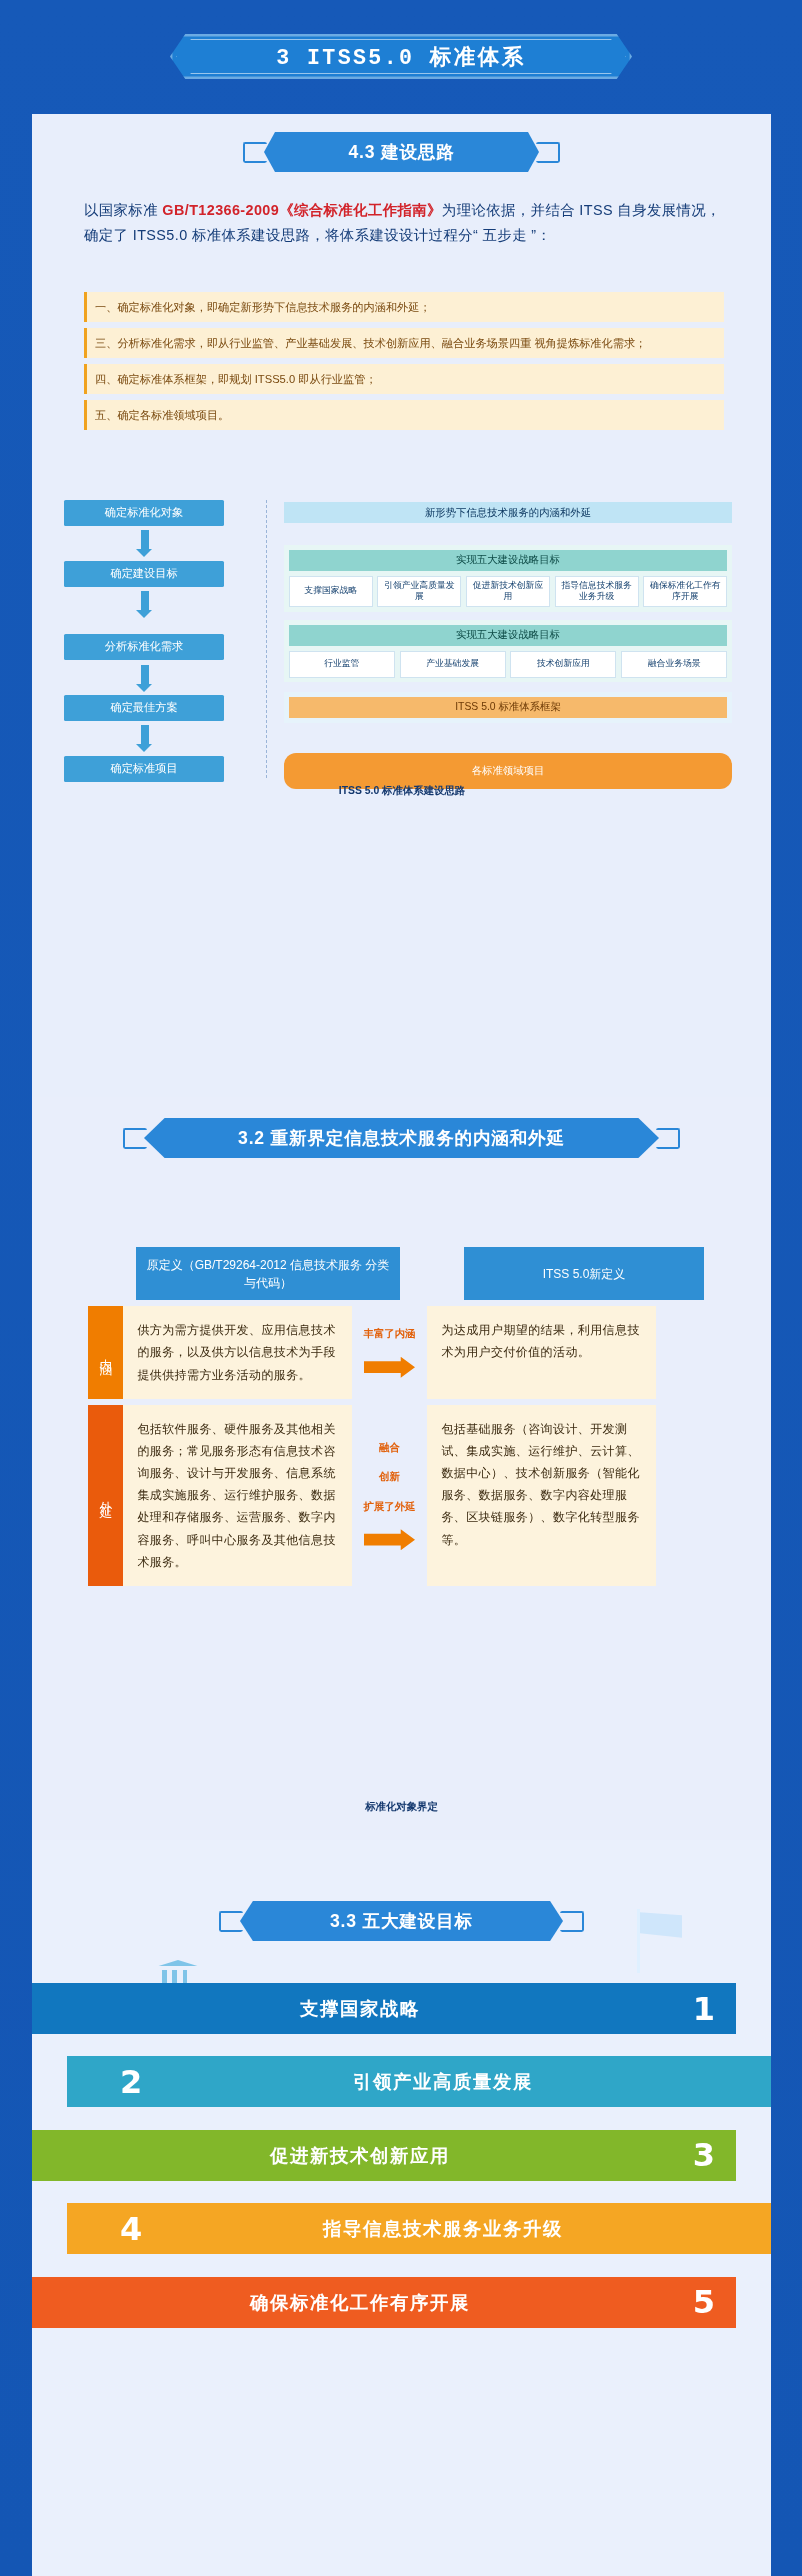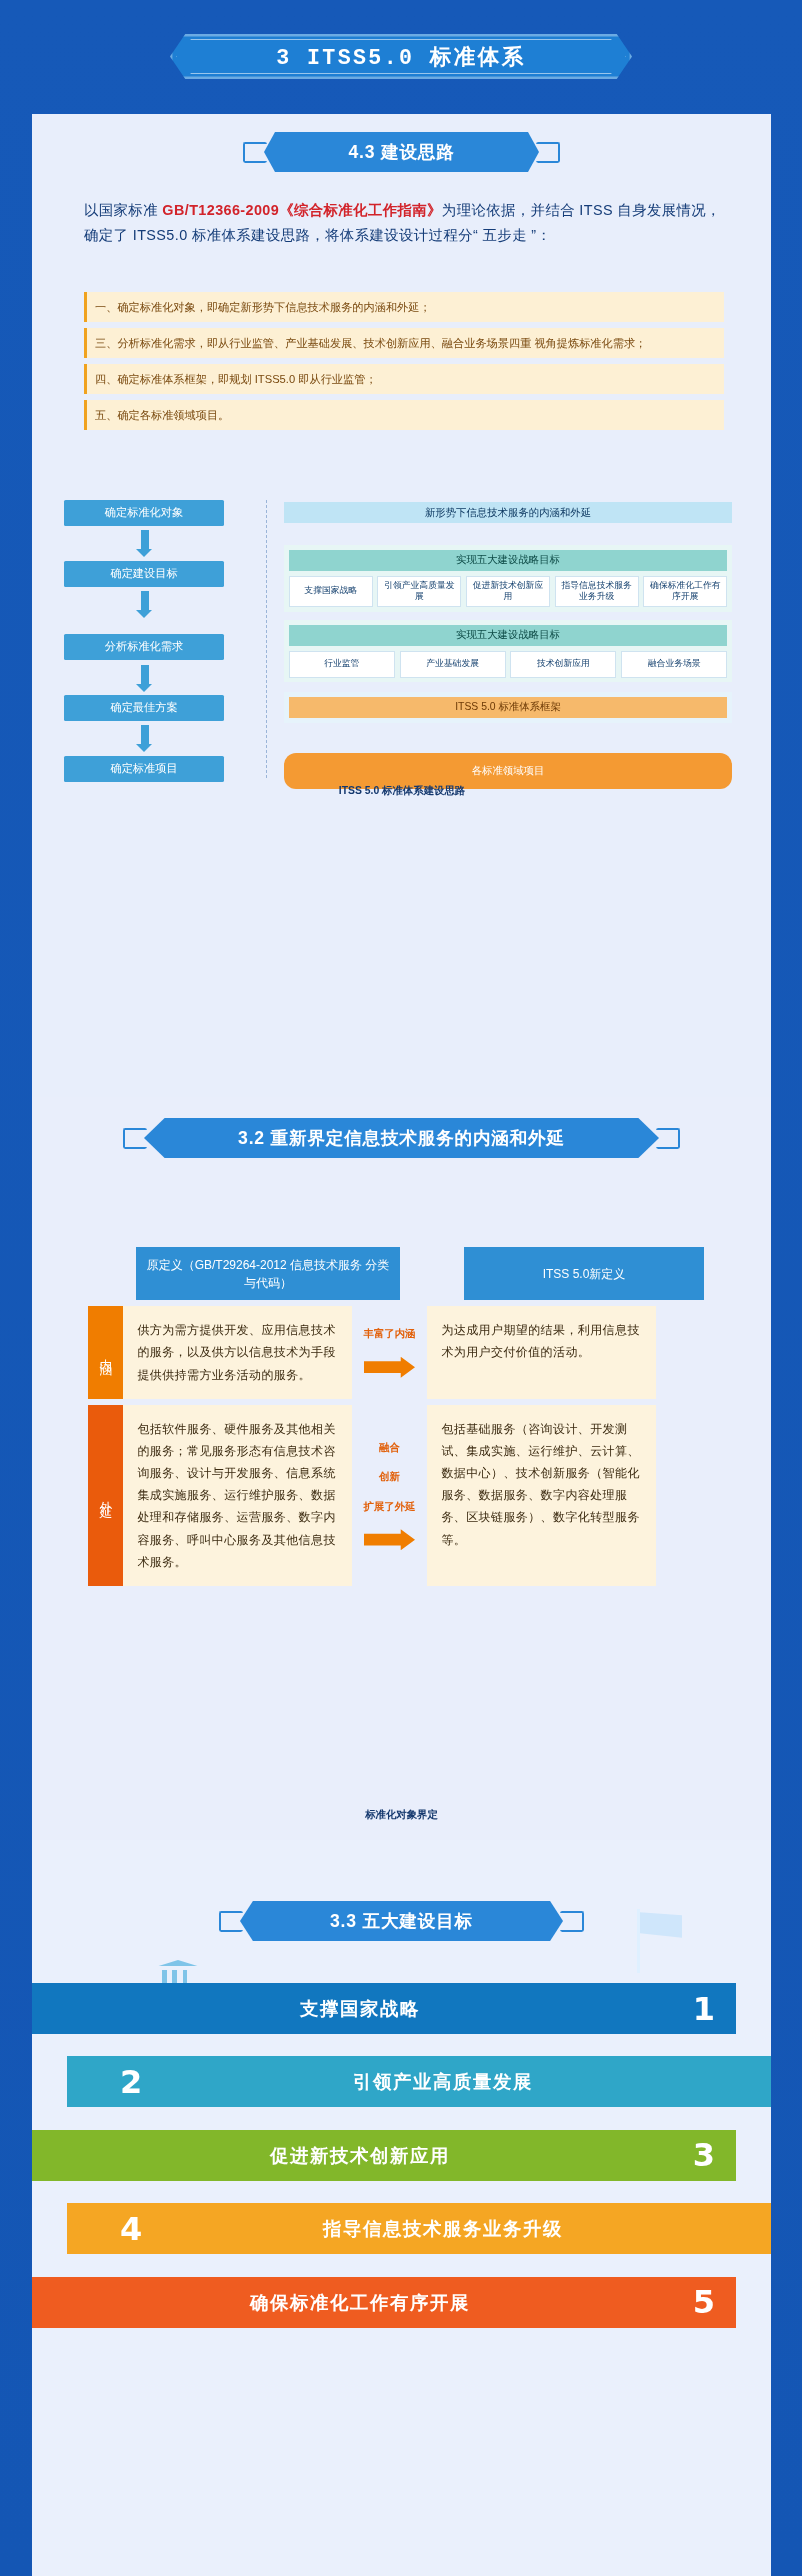--- a/index.html
+++ b/index.html
@@ -129,21 +129,21 @@
     width:229px; background:#fdf3dd; padding:12.8px 14.4px; font-size:12px; line-height:1.85; color:#3b2a10;
     letter-spacing:0.4px;
   }
   .cmp-cell.plain { background:#fdf3dd; }
   .cmp-mid { width:75px; display:flex; flex-direction:column; align-items:center; justify-content:center; gap:16px; }
   .mid-txt { font-size:10.4px; color:#e2600a; font-weight:bold; text-align:center; line-height:1.3; }
   .mid-arrow {
     width:51px; height:21px; background:#f07d00;
     clip-path: polygon(0% 22%, 72% 22%, 72% 0%, 100% 50%, 72% 100%, 72% 78%, 0% 78%);
   }
-  .cmp-cap { position:absolute; left:0; right:0; text-align:center; font-size:10.4px; font-weight:bold; color:#14386e;margin-top:8px; }
+  .cmp-cap { position:absolute; left:0; right:0; text-align:center; font-size:10.4px; font-weight:bold; color:#14386e; }
 
   
   .goals { position:absolute; left:32px; top:1983px; width:739px; }
   .goal { position:relative; height:51px; margin-bottom:22.4px; }
   .goal .bar {
     position:absolute; top:0; height:51px; display:flex; align-items:center;
     color:#fff; font-size:18.4px; font-weight:bold; letter-spacing:1.6px;
   }
   .goal .num {
     position:absolute; top:0; height:51px; display:flex; align-items:center;

